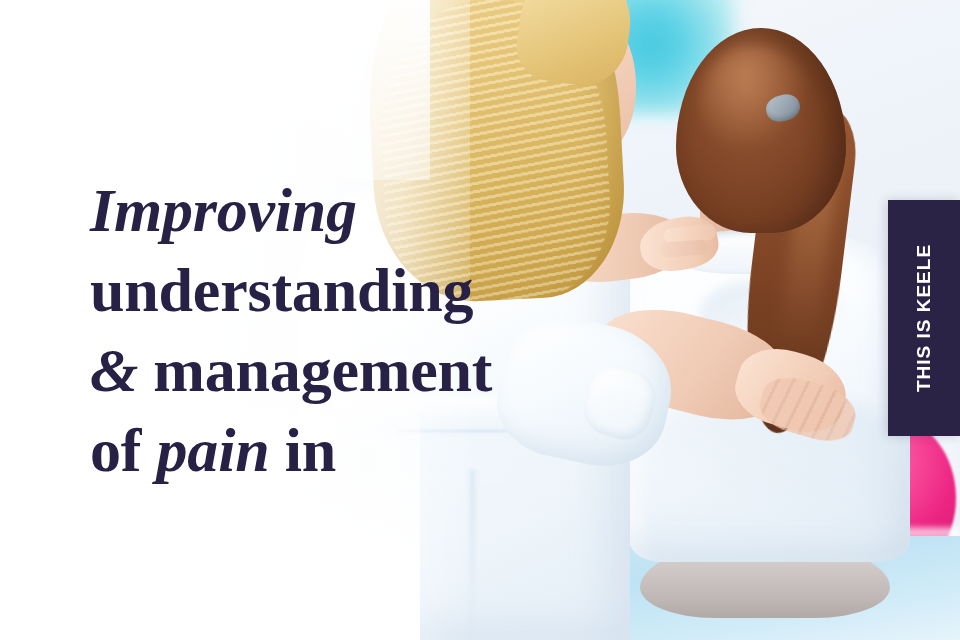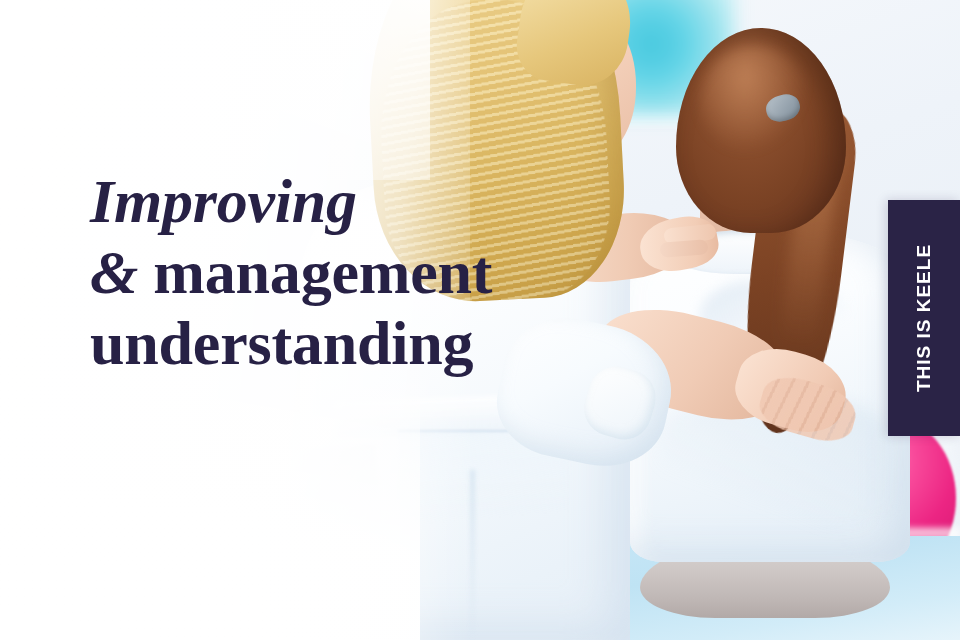--- a/index.html
+++ b/index.html
@@ -440,21 +440,21 @@
     left: 90px;
     top: 124px;
     width: 560px;
     font-family: "Liberation Serif", "DejaVu Serif", serif;
     color: #272145;
     font-size: 62px;
     line-height: 71px;
     letter-spacing: -0.2px;
     z-index: 5;
   }
-  .headline .ln { display: block; white-space: nowrap; }
+  .headline .ln { display: block; white-space: nowrap; margin-top: 9px; }
   .headline .it { font-style: italic; }
 
   
   .keele-badge {
     position: absolute;
     left: 888px;
     top: 200px;
     width: 72px;
     height: 236px;
     background: #2a2346;
@@ -534,21 +534,22 @@
     <div class="therapist-hair-front"></div>
 
     <div class="wash-sheet-corner"></div>
     <div class="wash-left"></div>
     <div class="wash-topleft"></div>
     <div class="wash-bottom"></div>
   </div>
 
   <h1 class="headline">
     <span class="ln"><em class="it">Improving</em></span>
+    <span class="ln">understanding</span>
     <span class="ln"><em class="it">&amp;</em><span> management</span></span>
-    <span class="ln">understanding</span>
+    <span class="ln"><span>of </span><em class="it">pain</em><span> in</span></span>
   </h1>
 
   <div class="keele-badge">
     <span class="label">THIS IS KEELE</span>
   </div>
 
 </div>
 
 </body></html>

